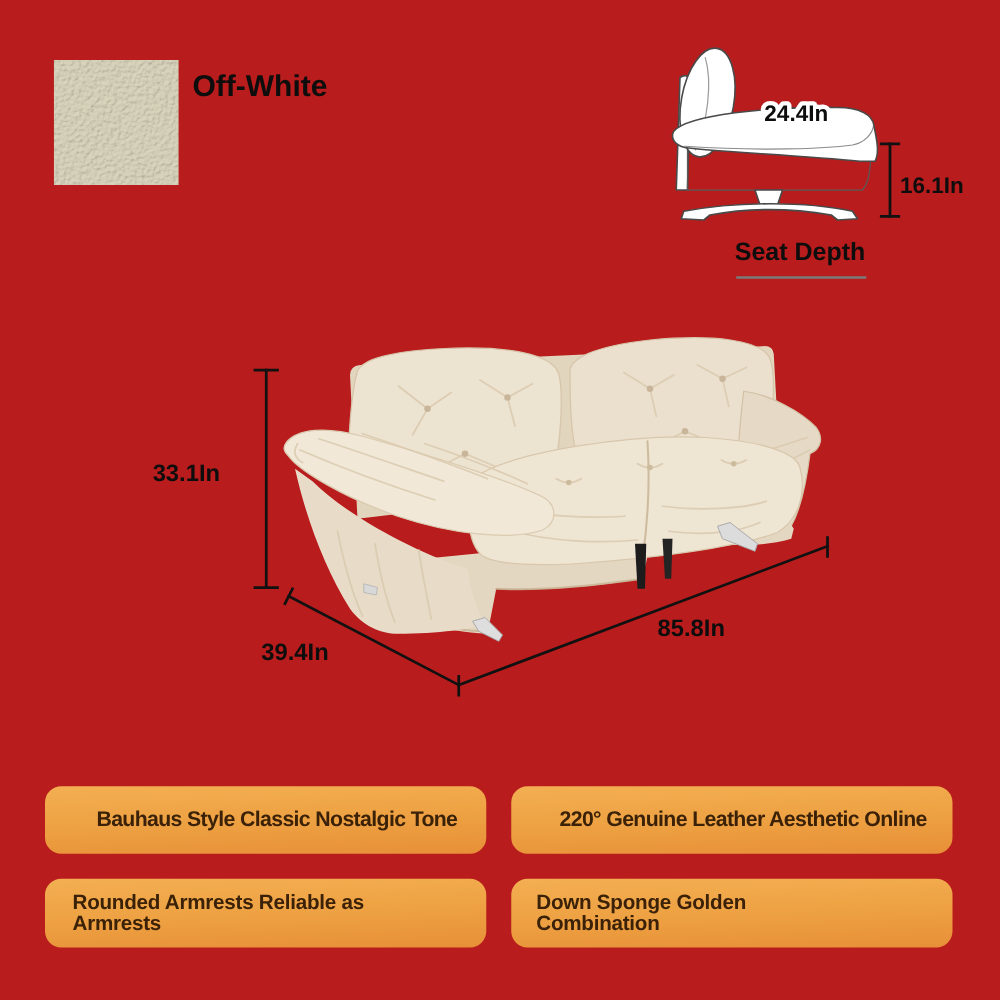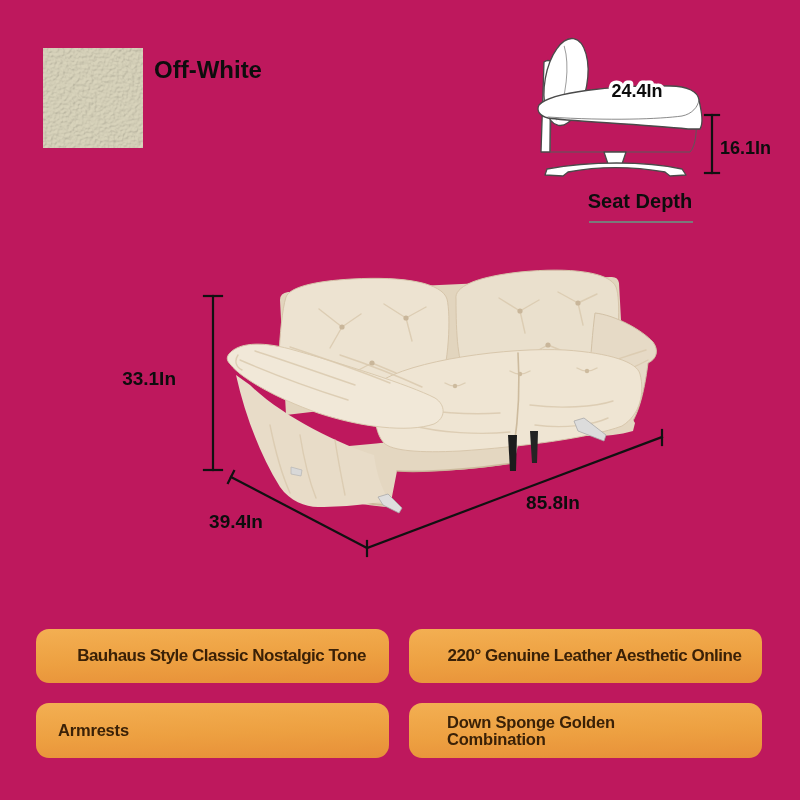--- a/index.html
+++ b/index.html
@@ -1,17 +1,17 @@
 <!DOCTYPE html>
 <html style="--badge-top: #f3af52; --badge-bottom: #e78f38; --badge-text: #3a2107; --swatch-base: #d9d4bc; --sofa-cream: #ece2d0; --dimension: #111111;"><head>
 <meta charset="utf-8">
 <style>
   html,body{margin:0;padding:0;background:#ffffff;}
   .stage{
-    position:relative;width:800px;height:800px;background:#be185d;overflow:hidden;
+    position:relative;width:800px;height:800px;background:#b91c1c;overflow:hidden;
     font-family:"Liberation Sans",sans-serif;
   }
   
   .swatch{
     position:absolute;left:43px;top:48px;width:100px;height:100px;
   }
   .swatch svg{display:block}
   .swatch-label{
     position:absolute;left:154px;top:56px;
     font-size:24px;font-weight:700;color:#0d0d0d;letter-spacing:0;
@@ -35,21 +35,21 @@
     background:linear-gradient(178deg,var(--badge-top,#f3af52) 0%,#eda041 55%,var(--badge-bottom,#e78f38) 100%);
     color:var(--badge-text,#3a2107);
     font-weight:700;box-sizing:border-box;
     display:flex;flex-direction:column;justify-content:center;padding-left:18px;
   }
   .badge.row1{top:629px;height:54px;align-items:center;font-size:17px;letter-spacing:-0.5px;white-space:nowrap;}
   .badge.row2{top:703px;height:55px;align-items:flex-start;font-size:16.5px;line-height:17px;letter-spacing:-0.2px;}
   .badge.col1{left:36px;}
   .badge.col2{left:409px;}
   .badge.row2.col1{padding-left:22px;}
-  .badge.row2.col2{padding-left:38px;}
+  .badge.row2.col2{padding-left:20px;}
   .badge span{display:block;}
 </style>
 </head>
 <body>
 
 <div class="stage">
 
   <div class="swatch">
     <svg width="100" height="100">
       <defs>
@@ -175,20 +175,21 @@
     <text class="dim-label" x="463" y="254" text-anchor="middle">85.8In</text>
   </svg>
 
   <div class="badge row1 col1">
     <span>Bauhaus Style Classic Nostalgic Tone</span>
   </div>
   <div class="badge row1 col2">
     <span>220° Genuine Leather Aesthetic Online</span>
   </div>
   <div class="badge row2 col1">
+    <span>Rounded Armrests Reliable as</span>
     <span>Armrests</span>
   </div>
   <div class="badge row2 col2">
     <span>Down Sponge Golden</span>
     <span>Combination</span>
   </div>
 
 </div>
 
 </body></html>

